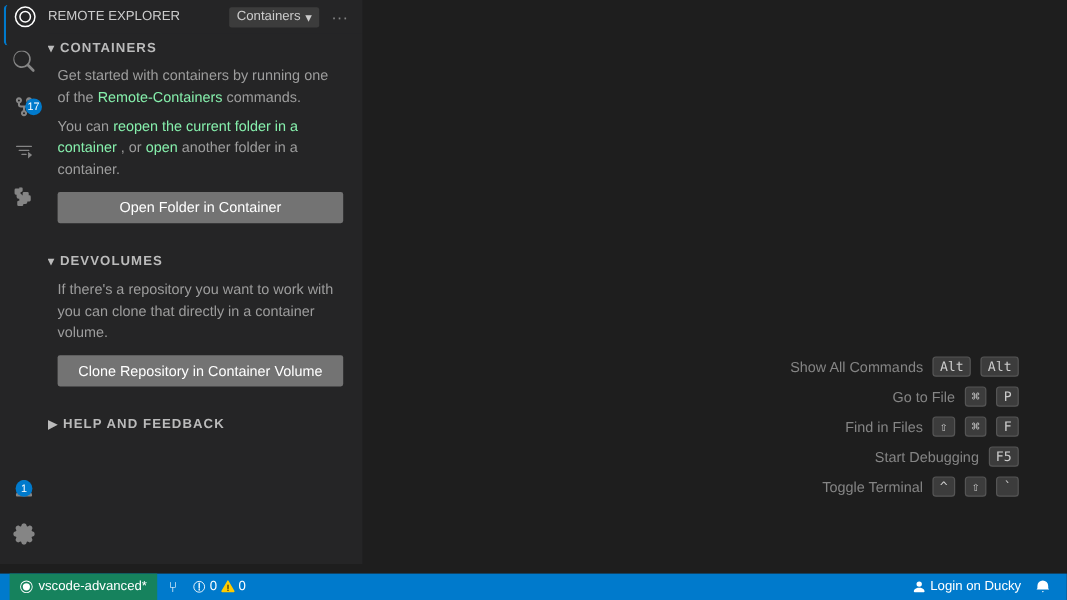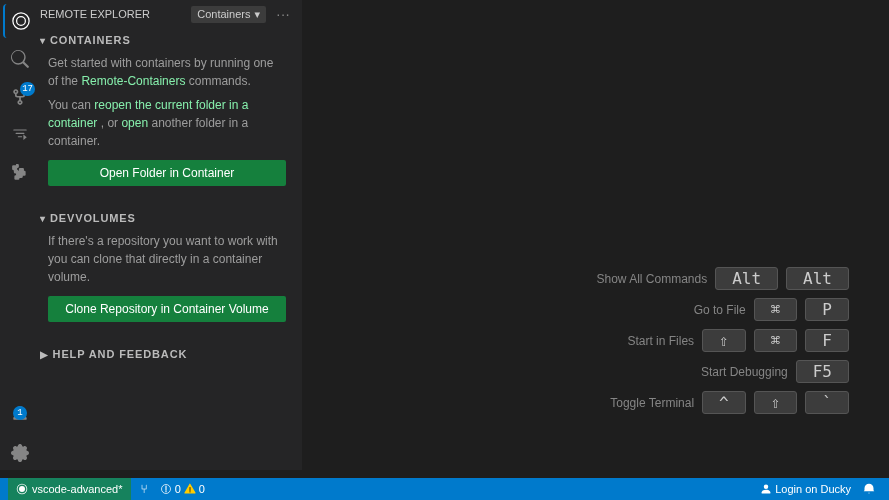--- a/index.html
+++ b/index.html
@@ -27,28 +27,27 @@
       flex-direction: column;
       align-items: center;
       padding-top: 4px;
       gap: 4px;
       z-index: 10;
     }
     .activity-icon {
       width: 34px;
       height: 34px;
       display: flex;
-      align-items: center;
+      align-items: flex-start;
       justify-content: center;
       cursor: pointer;
       color: #858585;
       font-size: 16px;
       position: relative;
       border-radius: 4px;
-      font-family: Liberation Mono, monospace;
     }
     .activity-icon.active { color: #ffffff; border-left: 2px solid #007acc; }
     .activity-icon .badge {
       position: absolute;
       top: 2px;
       right: 2px;
       background: #007acc;
       color: white;
       font-size: 9px;
       border-radius: 10px;
@@ -133,21 +132,21 @@
     .section-content a, .link {
       color: #86efac;
       text-decoration: none;
       cursor: pointer;
     }
 
     .action-button {
       display: block;
       width: 100%;
       padding: 6px 14px;
-      background: #15803d;
+      background: #737373;
       color: white;
       border: none;
       border-radius: 2px;
       font-size: 12px;
       cursor: pointer;
       margin: 10px 0 8px 0;
       text-align: center;
     }
 
     
@@ -183,22 +182,22 @@
     .shortcut-label {
       color: #858585;
       font-size: 12px;
       text-align: right;
       min-width: 130px;
     }
     .kbd {
       background: #3c3c3c;
       border: 1px solid #555555;
       border-radius: 3px;
-      padding: 1px 16px;
-      font-size: 16px;
+      padding: 1px 5px;
+      font-size: 11px;
       color: #cccccc;
       font-family: monospace;
       display: inline-flex;
       align-items: center;
       gap: 1px;
     }
 
     
     .status-bar {
       position: absolute;
@@ -343,21 +342,21 @@
       <span class="kbd">Alt</span>
     </div>
 
     <div class="shortcut-row">
       <span class="shortcut-label">Go to File</span>
       <span class="kbd">⌘</span>
       <span class="kbd">P</span>
     </div>
 
     <div class="shortcut-row">
-      <span class="shortcut-label">Start in Files</span>
+      <span class="shortcut-label">Find in Files</span>
       <span class="kbd">⇧</span>
       <span class="kbd">⌘</span>
       <span class="kbd">F</span>
     </div>
 
     <div class="shortcut-row">
       <span class="shortcut-label">Start Debugging</span>
       <span class="kbd">F5</span>
     </div>
 

